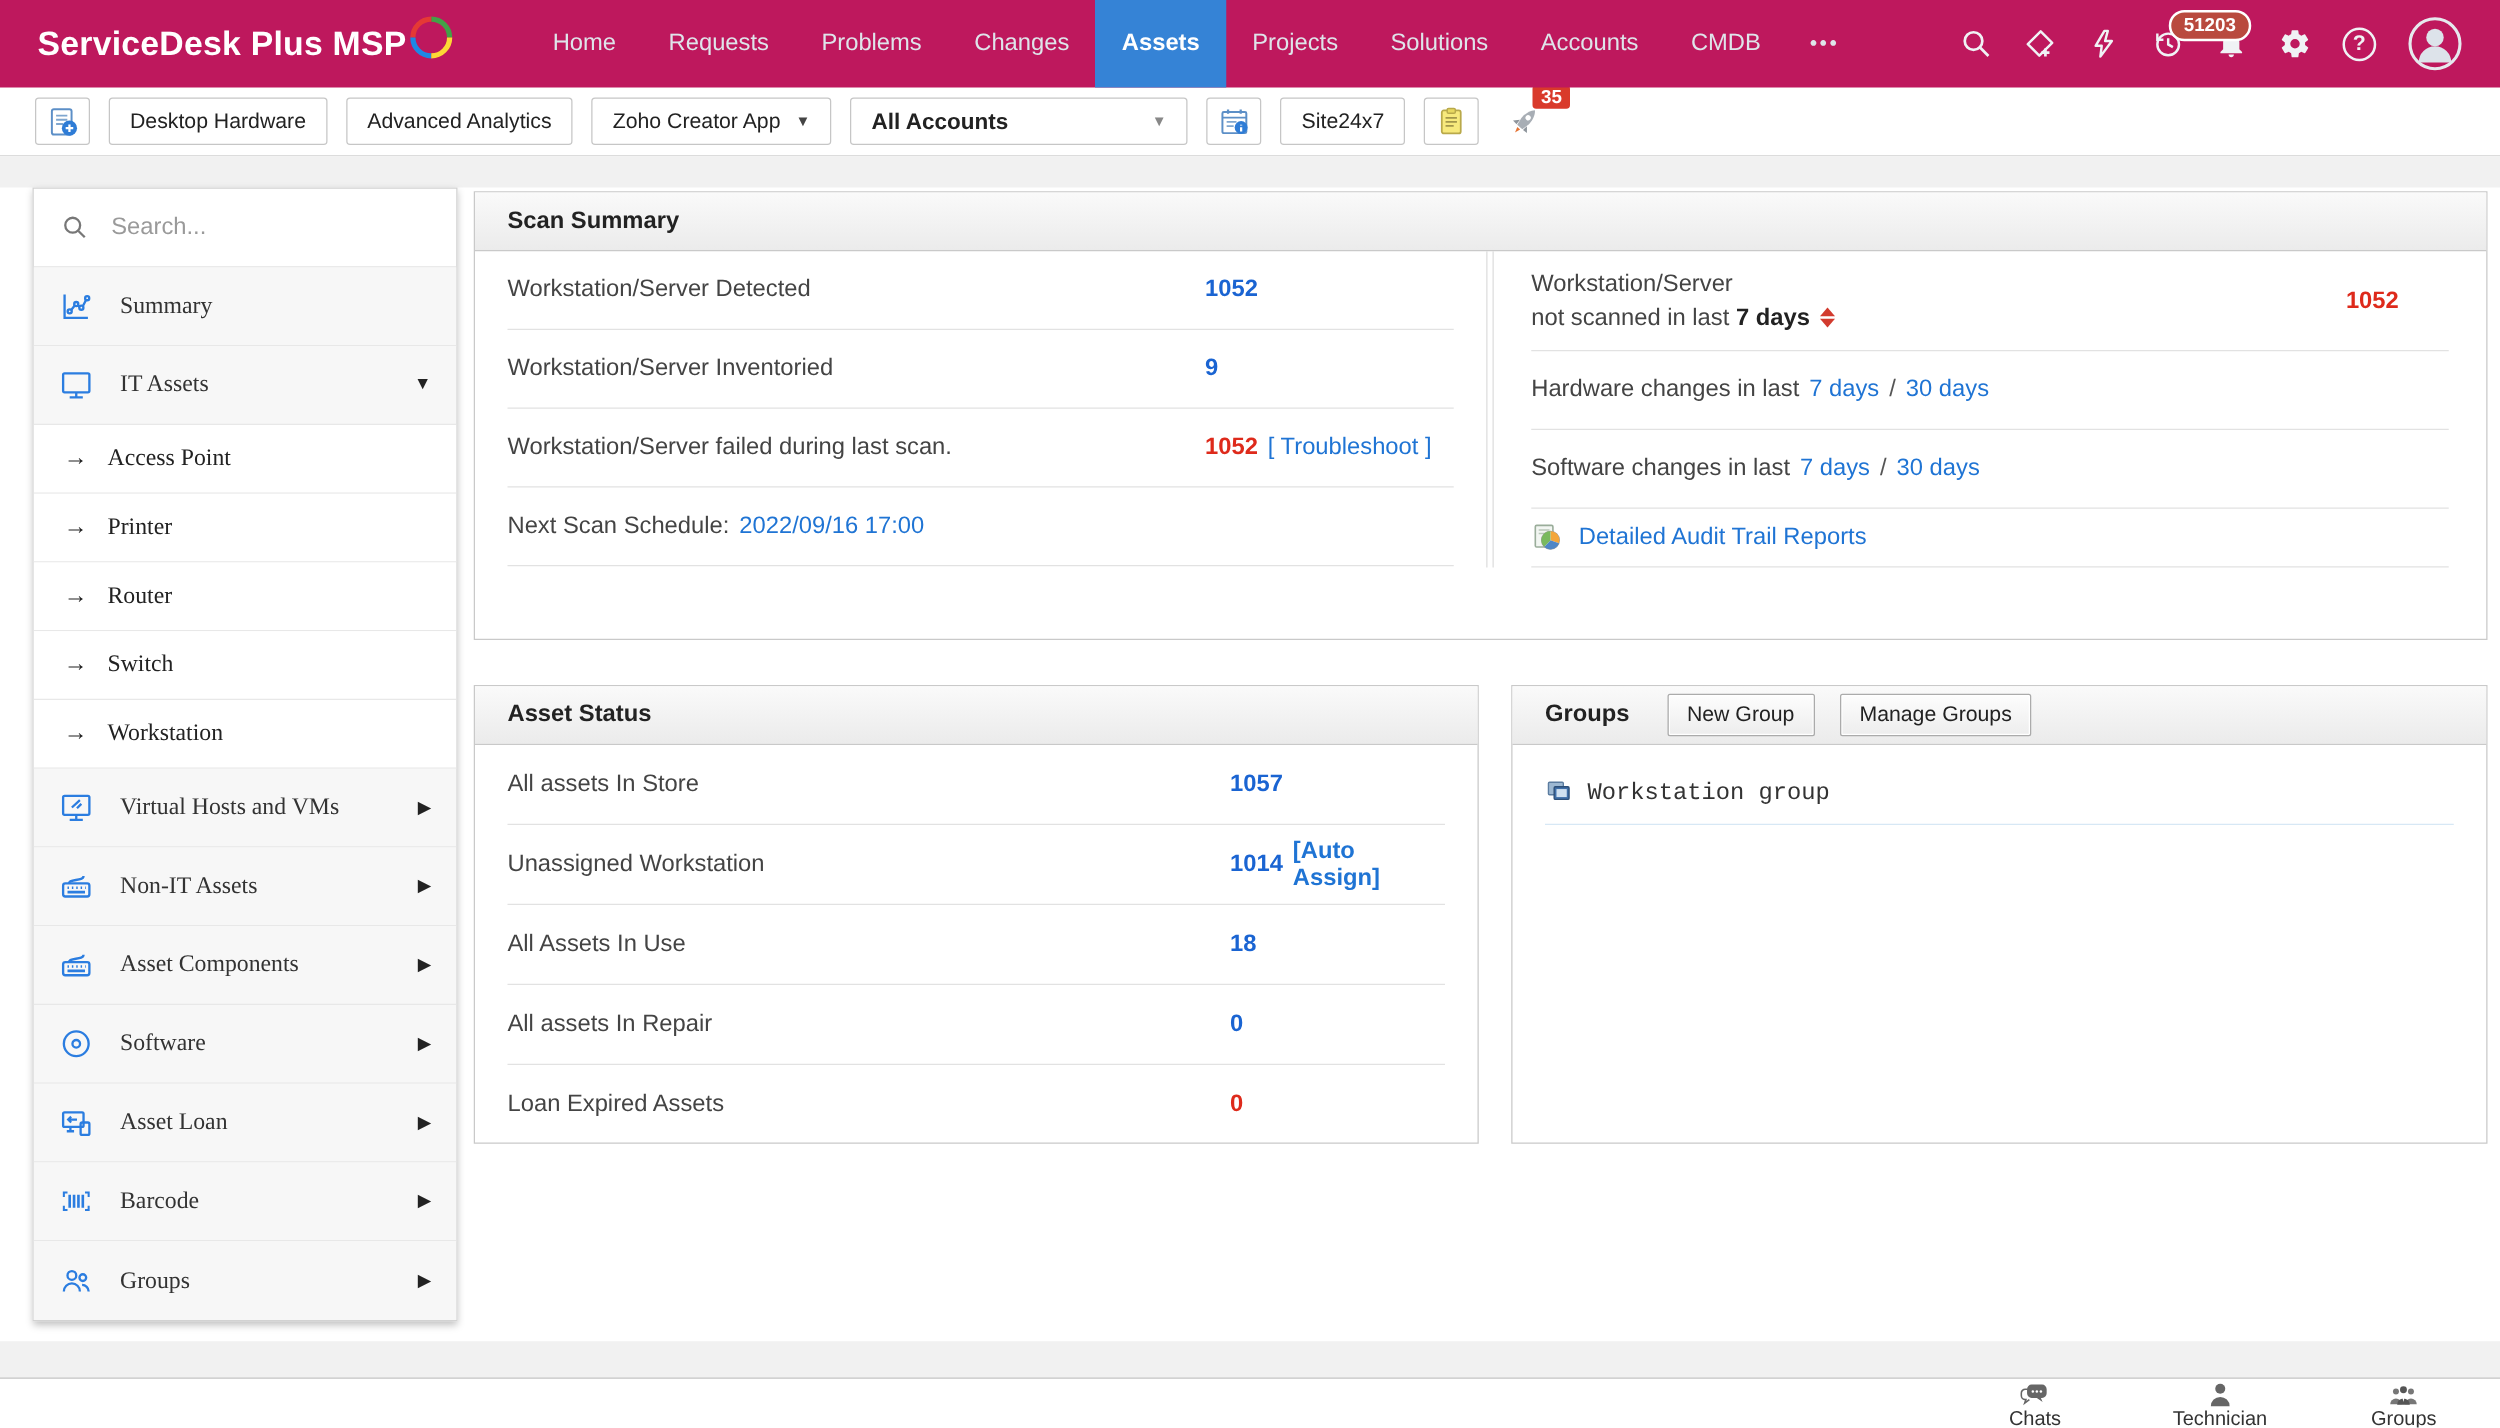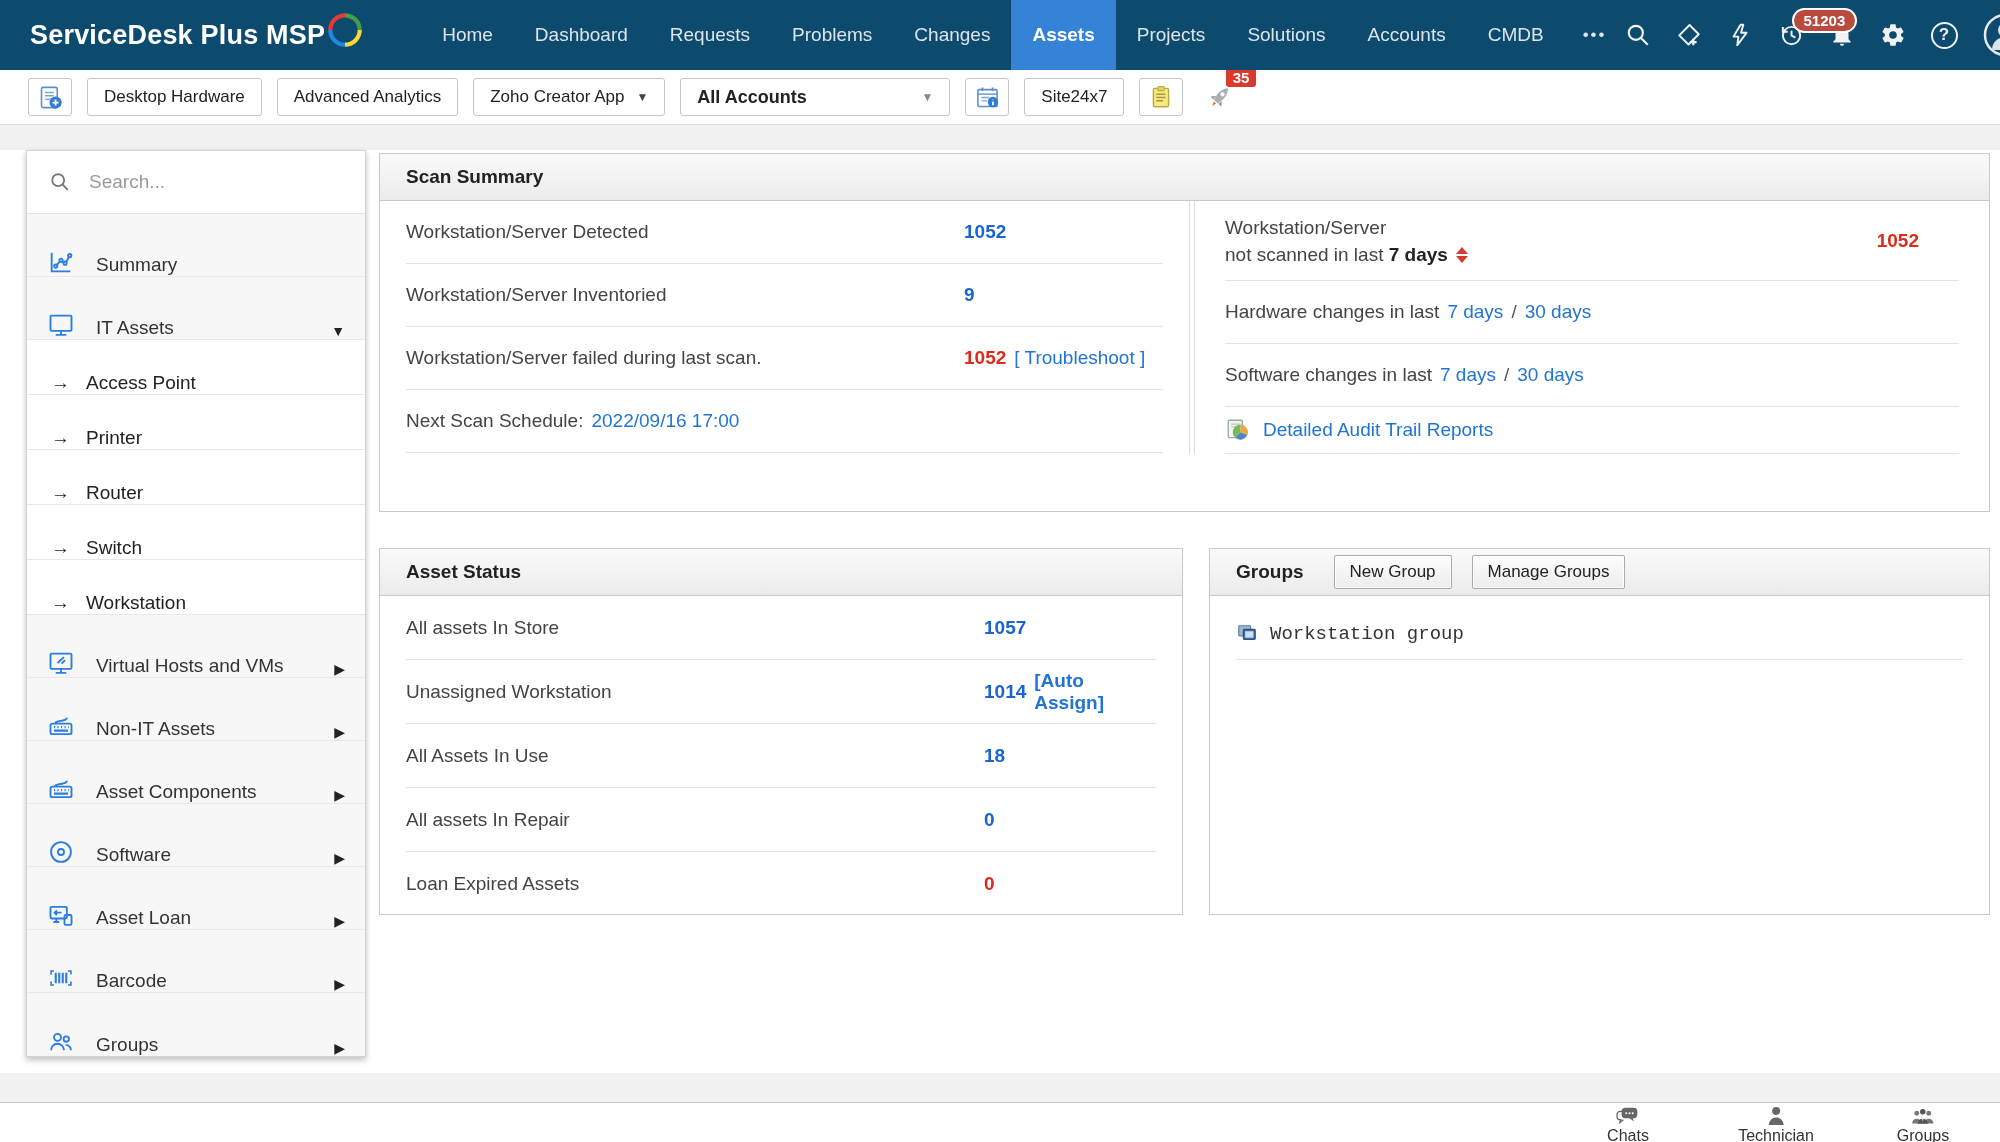--- a/index.html
+++ b/index.html
@@ -1,20 +1,20 @@
 <!DOCTYPE html>
 <html><head>
 <meta charset="utf-8">
 <style>
   * { margin:0; padding:0; box-sizing:border-box; }
   html,body { width:2000px; height:1142px; }
   body { font-family:"Liberation Sans", sans-serif; background:#ffffff; position:relative; overflow:hidden; color:#333; }
 
   
-  .topnav { position:absolute; left:0; top:0; width:2000px; height:70px; background:#0c4a6e; display:flex; align-items:stretch; color:#e8ebef; z-index:5; }
+  .topnav { position:absolute; left:0; top:0; width:2000px; height:70px; background:#be185d; display:flex; align-items:stretch; color:#e8ebef; z-index:5; }
   .logo { display:flex; align-items:center; margin-left:30px; font-size:27px; font-weight:bold; color:#fff; letter-spacing:.2px; white-space:nowrap; }
   .logo svg { margin-left:2px; margin-top:-10px; }
   .mainmenu { display:flex; align-items:stretch; margin-left:58px; }
   .nav-item { display:flex; align-items:center; padding:0 21px; font-size:19px; color:#dfe4ea; cursor:pointer; }
   .nav-item.active { background:#3583d6; color:#fff; font-weight:bold; }
   .nav-more { display:flex; align-items:center; padding:0 18px; font-size:17px; letter-spacing:2px; color:#dfe4ea; }
   .nav-icons { margin-left:auto; display:flex; align-items:center; gap:25px; margin-right:30px; }
   .nav-ic { width:26px; height:26px; color:#f0f2f5; position:relative; display:flex; align-items:center; justify-content:center; }
   .nav-ic svg { width:26px; height:26px; }
   .hist-wrap { position:relative; }
@@ -32,21 +32,21 @@
   .badge-sq { position:absolute; right:-14px; top:-10px; background:#d93a2b; color:#fff; font-size:15px; font-weight:bold; padding:1px 7px; border-radius:3px; }
 
   .band { position:absolute; left:0; top:125px; width:2000px; height:25px; background:#f1f1f1; }
 
   
   .sidebar { position:absolute; left:26px; top:150px; width:340px; background:#fff; border:1px solid #d2d2d2; box-shadow:0 3px 6px rgba(0,0,0,.25); z-index:3; }
   .search-row { height:63px; display:flex; align-items:center; padding:0 22px; border-bottom:1px solid #e4e4e4; }
   .search-row svg { width:22px; height:22px; margin-right:18px; color:#777; }
   .search-row input { border:none; outline:none; font-size:19px; color:#14532d; width:230px; font-family:"Liberation Sans",sans-serif; background:transparent; }
   .search-row input::placeholder { color:#9a9a9a; }
-  .side-row { height:63px; display:flex; align-items:flex-end; padding:0 20px; border-bottom:1px solid #e8e8e8; background:#f7f7f7; font-size:19px; color:#333; cursor:pointer; }
+  .side-row { height:63px; display:flex; align-items:center; padding:0 20px; border-bottom:1px solid #e8e8e8; background:#f7f7f7; font-size:19px; color:#333; cursor:pointer;font-family:Liberation Serif, serif; }
   .side-row .sicon { width:32px; height:28px; margin-right:17px; color:#2b7de0; flex:none; display:flex; align-items:center; }
   .side-row .sicon svg { width:28px; height:28px; }
   .side-row .chev { margin-left:auto; font-size:14px; color:#222; }
   .side-row.sub { height:55px; background:#fff; padding-left:24px; color:#222; }
   .side-row.sub .arrow { font-size:19px; margin-right:16px; color:#222; }
 
   
   .panel { position:absolute; background:#fff; border:1px solid #c9c9c9; }
   .panel-header { height:47px; background:linear-gradient(#fafafa,#ebebeb); border-bottom:1px solid #c9c9c9; display:flex; align-items:center; padding:0 26px; font-size:19px; font-weight:bold; color:#222; }
   .scan { left:379px; top:153px; width:1611px; height:359px; }
@@ -97,21 +97,20 @@
       <g fill="none" stroke-width="4">
         <path d="M31 20 A14 14 0 0 0 17 6" stroke="#43a047"></path>
         <path d="M17 6 A14 14 0 0 0 3 20" stroke="#e53935"></path>
         <path d="M3 20 A14 14 0 0 0 17 34" stroke="#1e88e5"></path>
         <path d="M17 34 A14 14 0 0 0 31 20" stroke="#fdd835"></path>
       </g>
     </svg>
   </div>
   <nav class="mainmenu">
     <span class="nav-item">Home</span>
-    <span class="nav-item">Dashboard</span>
     <span class="nav-item">Requests</span>
     <span class="nav-item">Problems</span>
     <span class="nav-item">Changes</span>
     <span class="nav-item active">Assets</span>
     <span class="nav-item">Projects</span>
     <span class="nav-item">Solutions</span>
     <span class="nav-item">Accounts</span>
     <span class="nav-item">CMDB</span>
     <span class="nav-more">•••</span>
   </nav>

